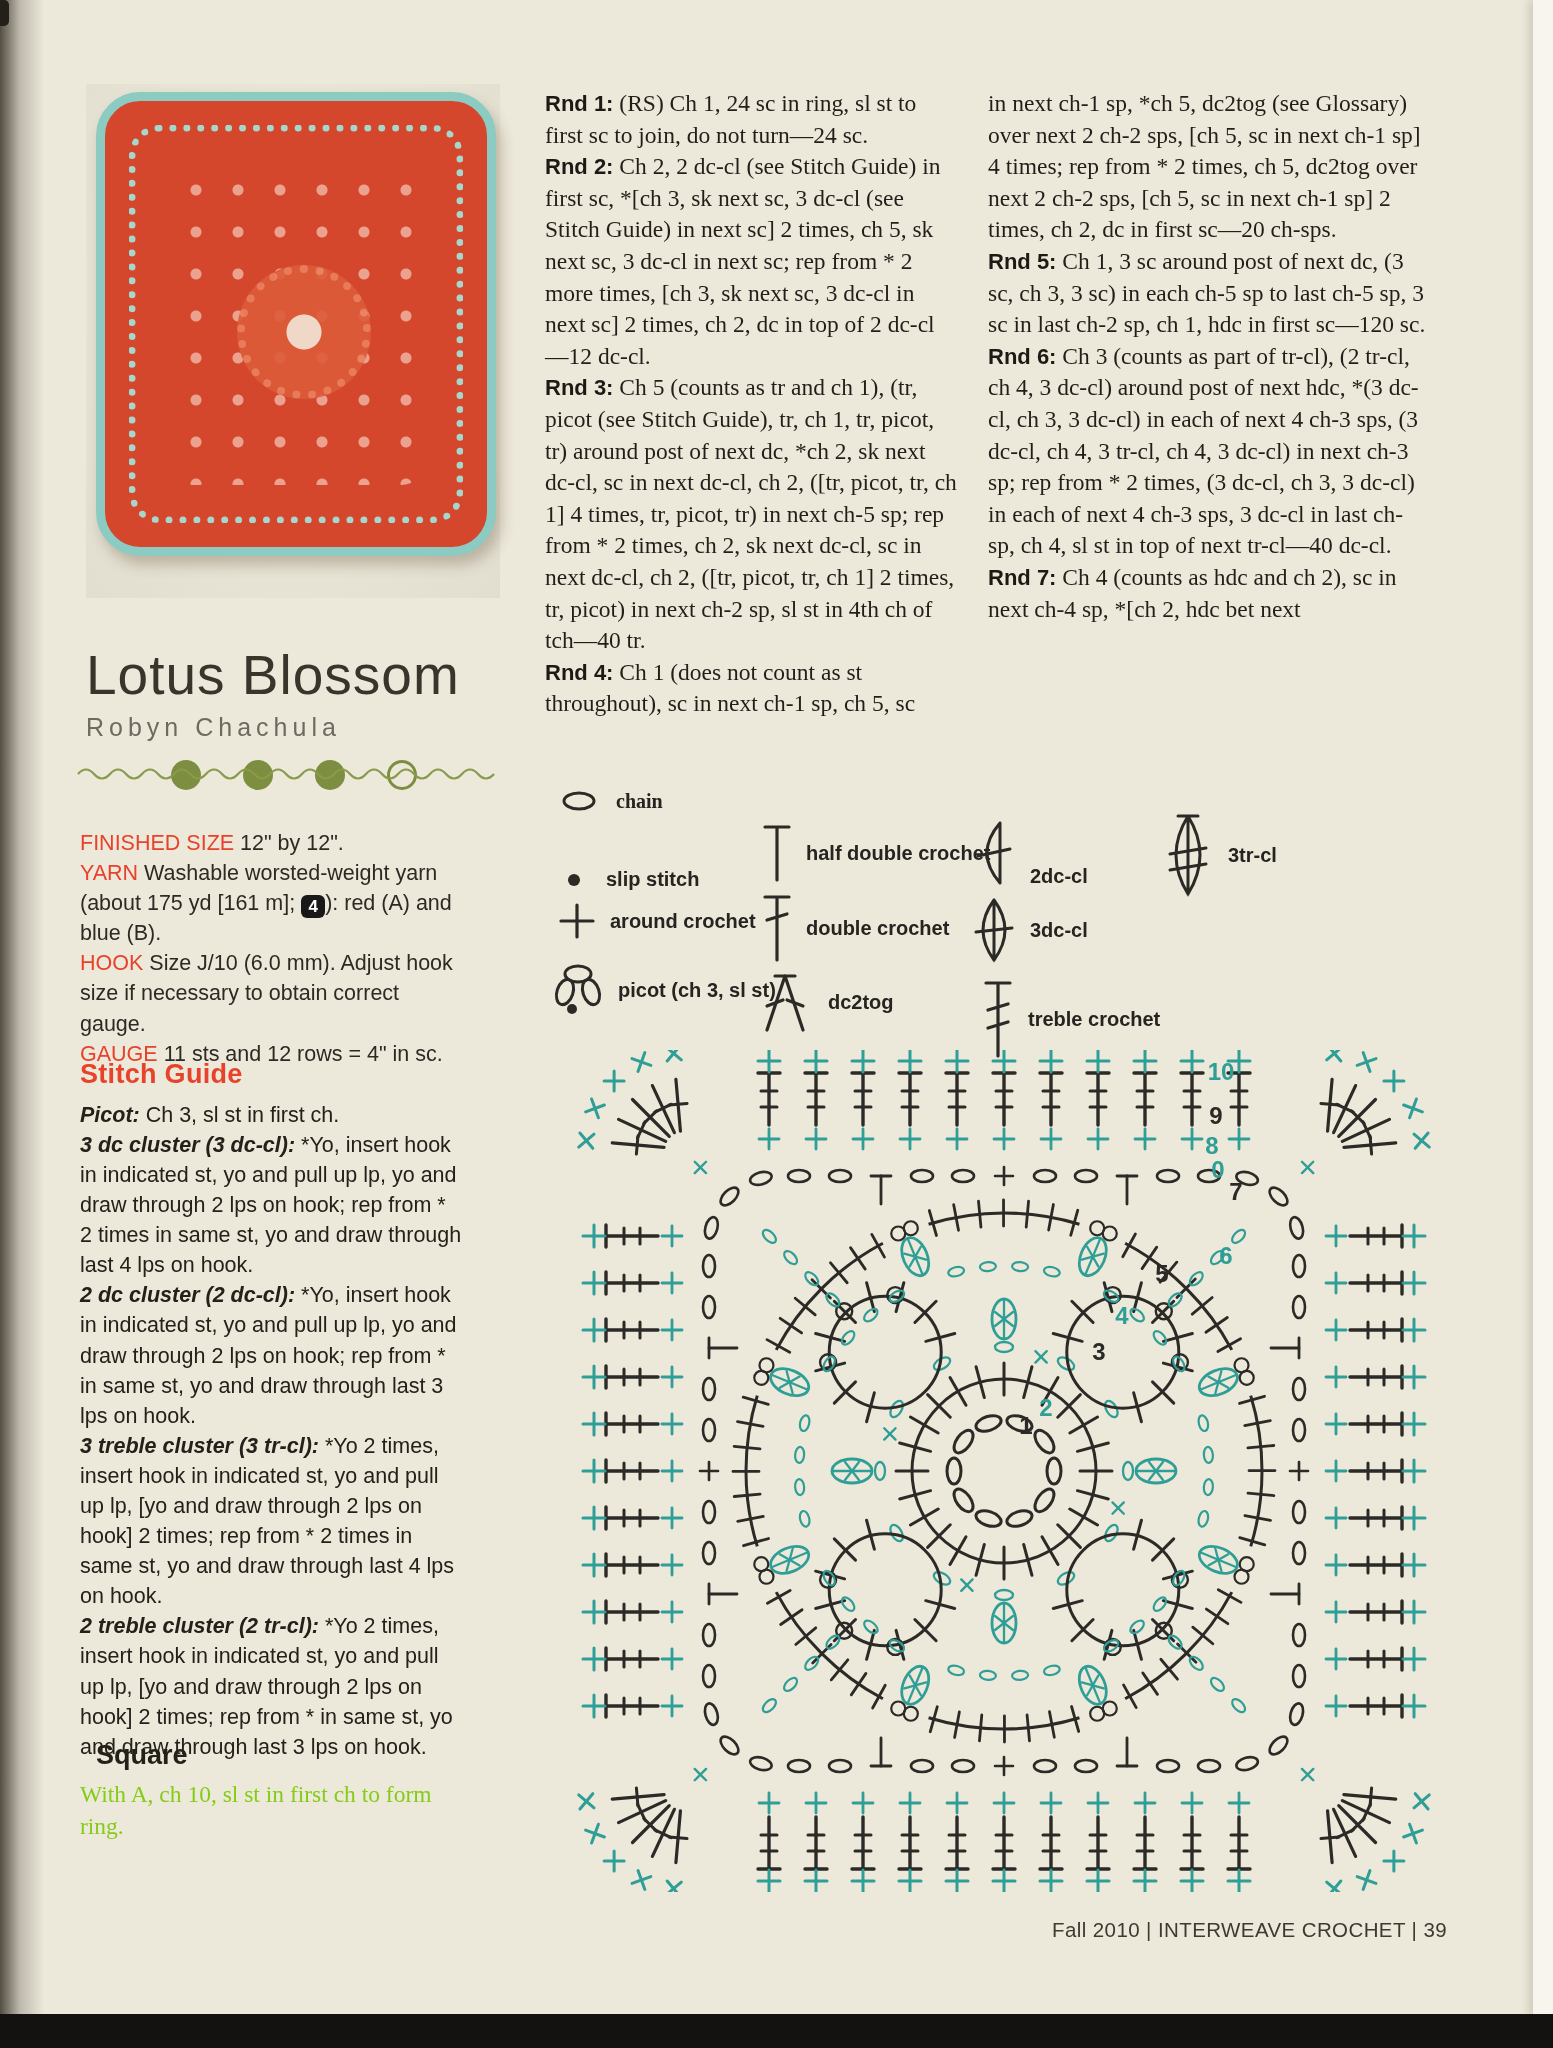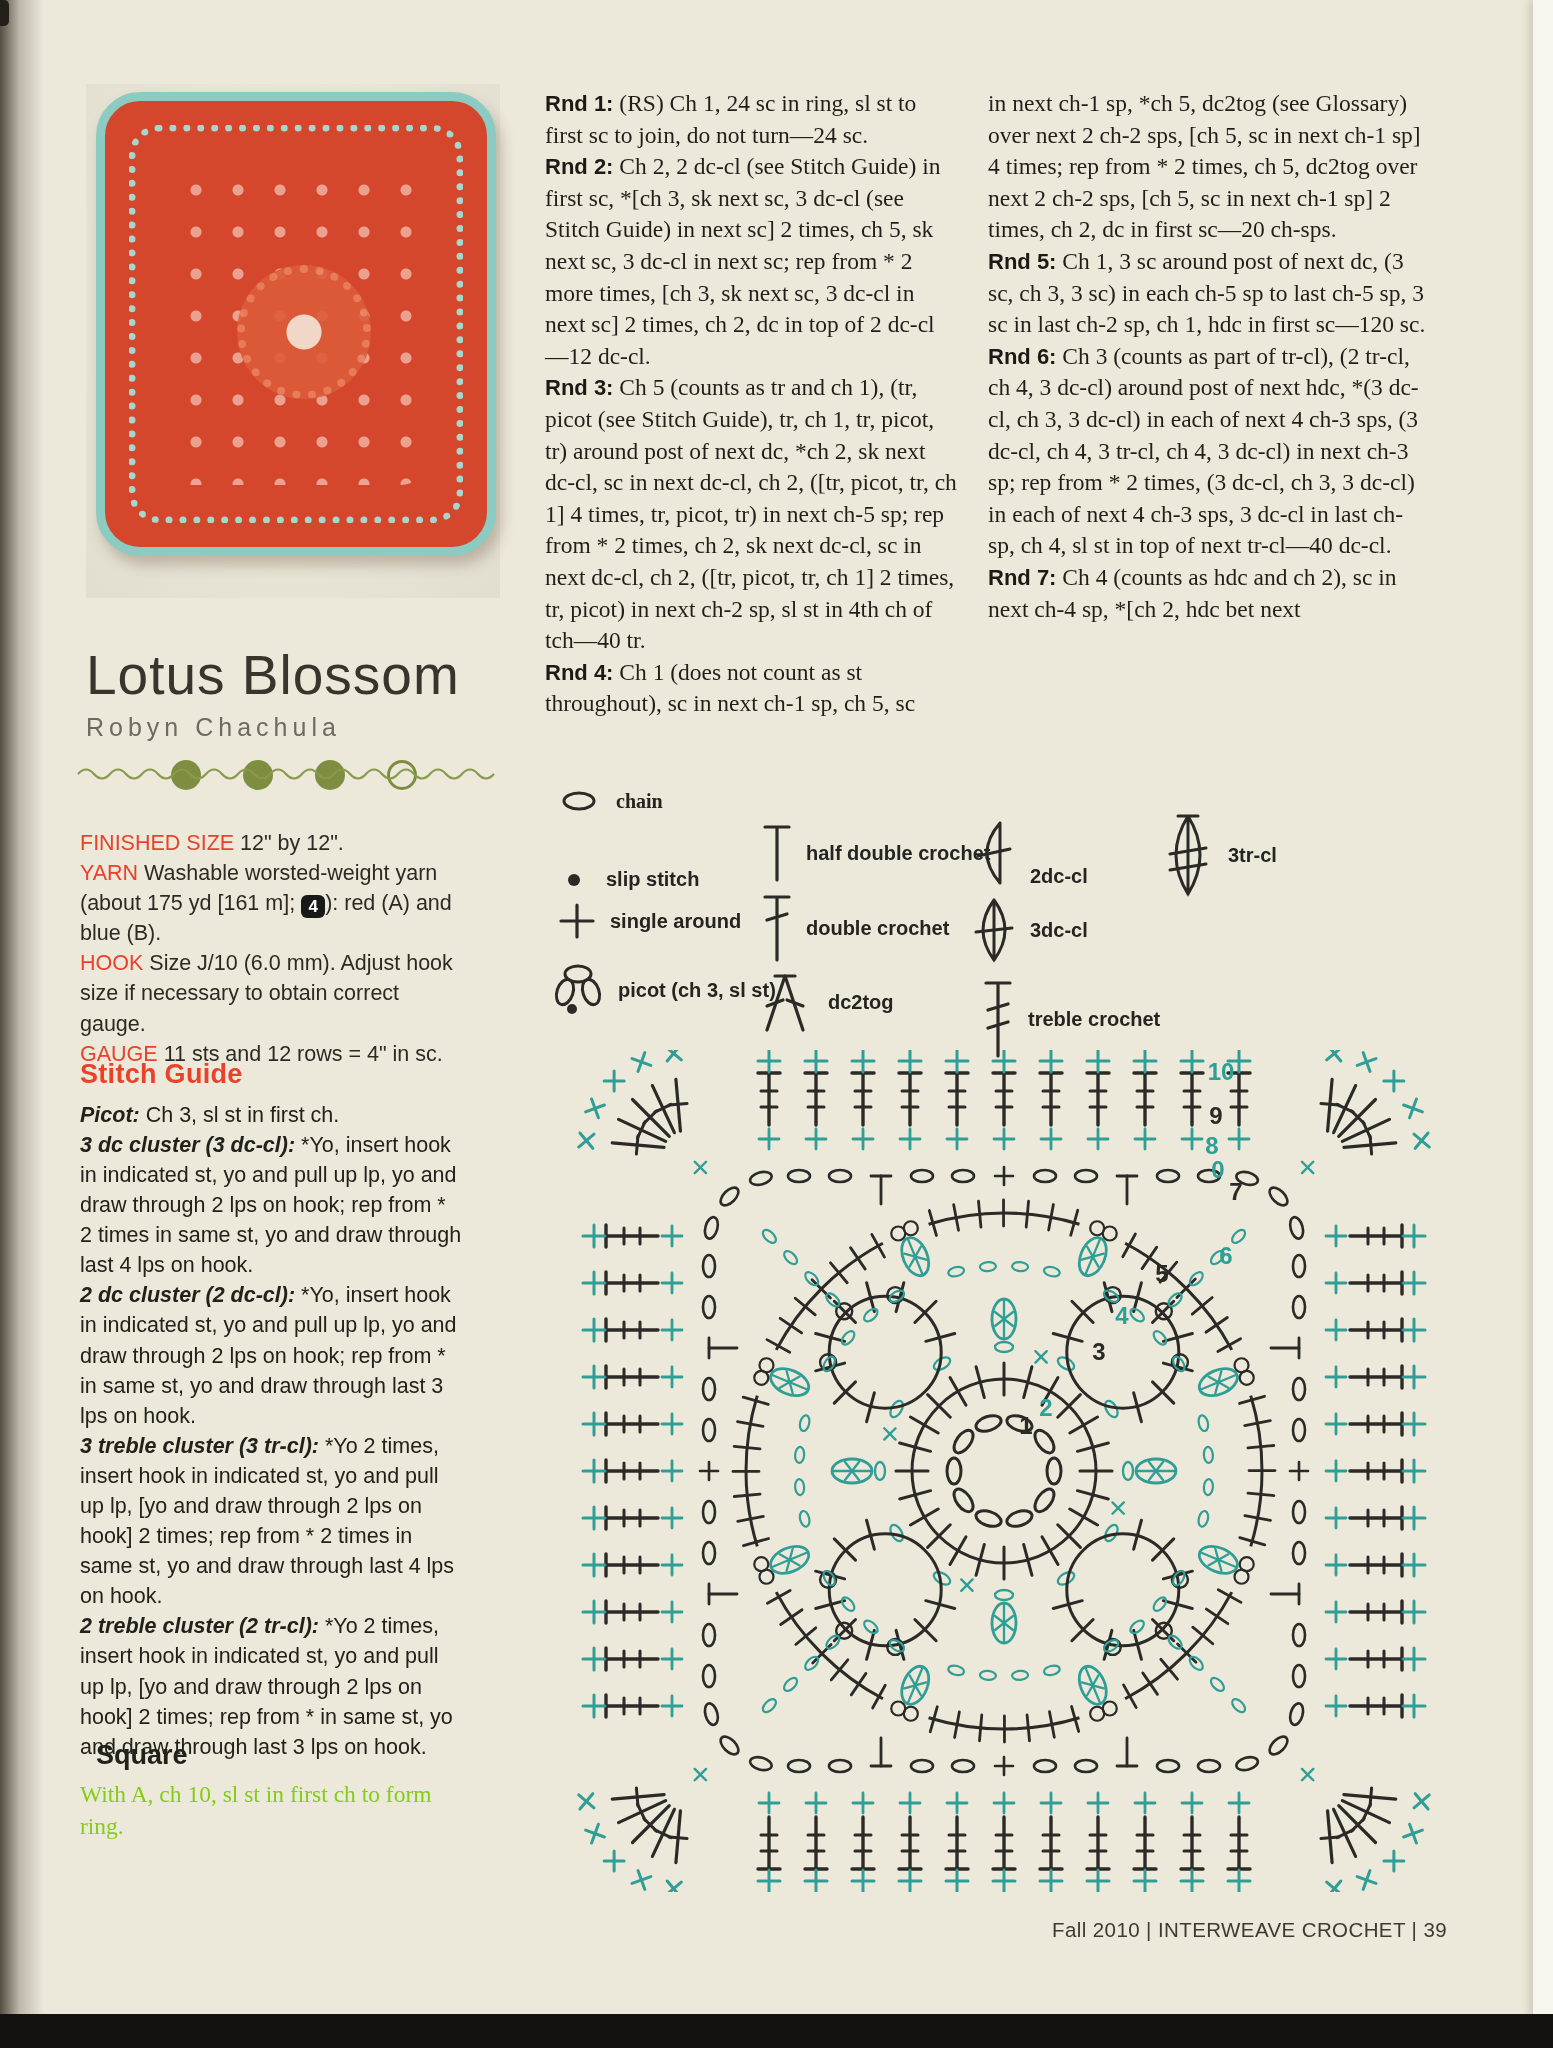--- a/index.html
+++ b/index.html
@@ -142,21 +142,21 @@
   <div class="leg" style="left:562px;top:868px;">
     <svg width="30" height="20" viewBox="0 0 30 20">
         <circle cx="12" cy="10" r="6" fill="#2b2a26"></circle>
       </svg>
     <span class="lbl">slip stitch</span>
   </div>
   <div class="leg" style="left:558px;top:902px;">
     <svg width="38" height="38" viewBox="0 0 38 38">
         <path d="M19 3 V35 M3 19 H35" stroke="#2b2a26" stroke-width="3.2" stroke-linecap="round"></path>
       </svg>
-    <span class="lbl">single around</span>
+    <span class="lbl">around crochet</span>
   </div>
   <div class="leg" style="left:552px;top:962px;">
     <svg width="52" height="56" viewBox="0 0 52 56">
       <g fill="none" stroke="#2b2a26" stroke-width="3">
         <ellipse cx="26" cy="12" rx="13" ry="8"></ellipse>
         <ellipse cx="13" cy="30" rx="8" ry="13" transform="rotate(18 13 30)"></ellipse>
         <ellipse cx="39" cy="30" rx="8" ry="13" transform="rotate(-18 39 30)"></ellipse>
       </g>
       <circle cx="20" cy="47" r="5" fill="#2b2a26"></circle>
     </svg>

